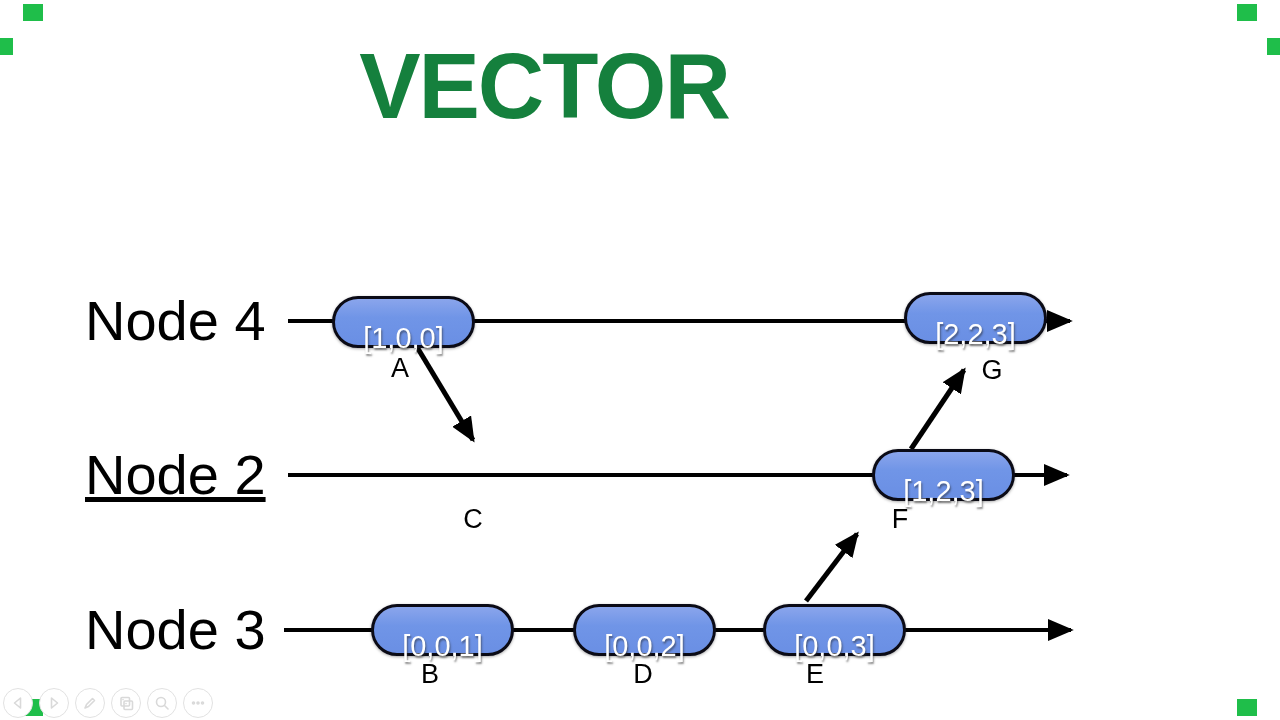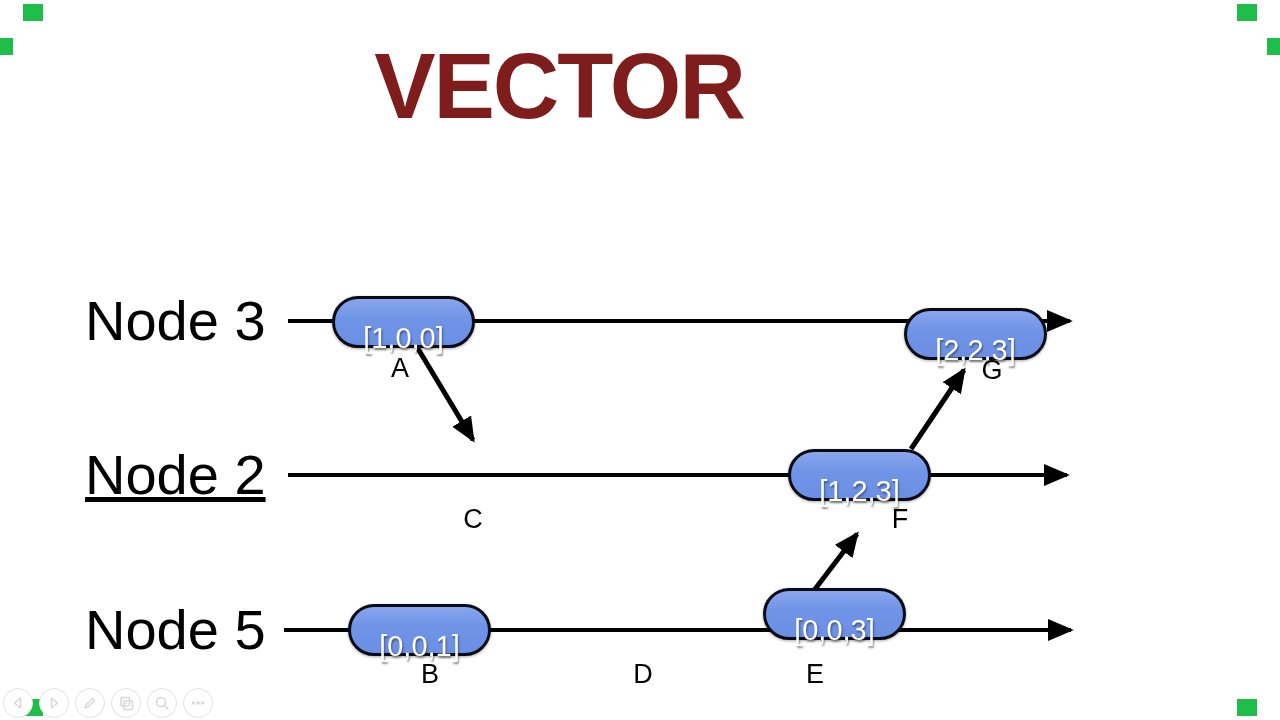--- a/index.html
+++ b/index.html
@@ -1,21 +1,21 @@
 <!DOCTYPE html>
 <html><head>
 <meta charset="utf-8">
 <style>
   html,body{margin:0;padding:0;background:#fff;}
   #stage{position:relative;width:1280px;height:720px;background:#ffffff;overflow:hidden;
          font-family:"Liberation Sans", sans-serif;}
 
   
-  .title{position:absolute;left:159px;top:38px;width:800px;text-align:center;
-         color:#7f1d1d;font-weight:bold;font-size:92px;line-height:97px;letter-spacing:-2px;}
+  .title{position:absolute;left:144px;top:38px;width:800px;text-align:center;
+         color:#15803d;font-weight:bold;font-size:92px;line-height:97px;letter-spacing:-2px;}
 
   
   .node-label{position:absolute;left:85px;color:#000;font-size:56px;line-height:56px;
               font-weight:400;letter-spacing:0px;}
 
   
   #arrow-layer{position:absolute;left:0;top:0;width:1280px;height:720px;}
 
   
   .pill{position:absolute;width:143px;height:52px;box-sizing:border-box;
@@ -42,23 +42,23 @@
 </style>
 </head>
 <body>
 
 <div id="stage">
 
   <div class="title">
     <div>VECTOR</div>
   </div>
 
-  <div class="node-label" style="top:293px;">Node 3</div>
+  <div class="node-label" style="top:293px;">Node 4</div>
   <div class="node-label" style="top:447px;text-decoration:underline;">Node 2</div>
-  <div class="node-label" style="top:602px;">Node 5</div>
+  <div class="node-label" style="top:602px;">Node 3</div>
 
   <svg id="arrow-layer" width="1280" height="720" viewBox="0 0 1280 720" xmlns="http://www.w3.org/2000/svg">
     <defs>
       <marker id="ah4" markerWidth="6.5" markerHeight="5.5" refX="5.8" refY="2.75" orient="auto" markerUnits="strokeWidth">
         <polygon points="0,0 6.5,2.75 0,5.5" fill="#000"></polygon>
       </marker>
       <marker id="ah5" markerWidth="5" markerHeight="4.4" refX="4.4" refY="2.2" orient="auto" markerUnits="strokeWidth">
         <polygon points="0,0 5,2.2 0,4.4" fill="#000"></polygon>
       </marker>
     </defs>
@@ -68,30 +68,33 @@
     <line x1="284" y1="630" x2="1071" y2="630" stroke="#000" stroke-width="4" marker-end="url(#ah4)"></line>
 
     <line x1="417" y1="347" x2="473" y2="440" stroke="#000" stroke-width="5" marker-end="url(#ah5)"></line>
     <line x1="806" y1="601" x2="857" y2="534" stroke="#000" stroke-width="5" marker-end="url(#ah5)"></line>
     <line x1="911" y1="449" x2="964" y2="370" stroke="#000" stroke-width="5" marker-end="url(#ah5)"></line>
   </svg>
 
   <div class="pill" style="left:332px;top:296px;">
     <span>[1,0,0]</span>
     </div>
-  <div class="pill" style="left:904px;top:308px;">
+  <div class="pill" style="left:904px;top:292px;">
     <span>[2,2,3]</span>
     </div>
-  <div class="pill" style="left:788px;top:449px;">
+  <div class="pill" style="left:872px;top:449px;">
     <span>[1,2,3]</span>
     </div>
-  <div class="pill" style="left:348px;top:604px;">
+  <div class="pill" style="left:371px;top:604px;">
     <span>[0,0,1]</span>
     </div>
-  <div class="pill" style="left:763px;top:588px;">
+  <div class="pill" style="left:573px;top:604px;">
+    <span>[0,0,2]</span>
+    </div>
+  <div class="pill" style="left:763px;top:604px;">
     <span>[0,0,3]</span>
     </div>
 
   <div class="evt-letter" style="left:400px;top:352px;">A</div>
   <div class="evt-letter" style="left:992px;top:354px;">G</div>
   <div class="evt-letter" style="left:473px;top:503px;">C</div>
   <div class="evt-letter" style="left:900px;top:503px;">F</div>
   <div class="evt-letter" style="left:430px;top:658px;">B</div>
   <div class="evt-letter" style="left:643px;top:658px;">D</div>
   <div class="evt-letter" style="left:815px;top:658px;">E</div>

